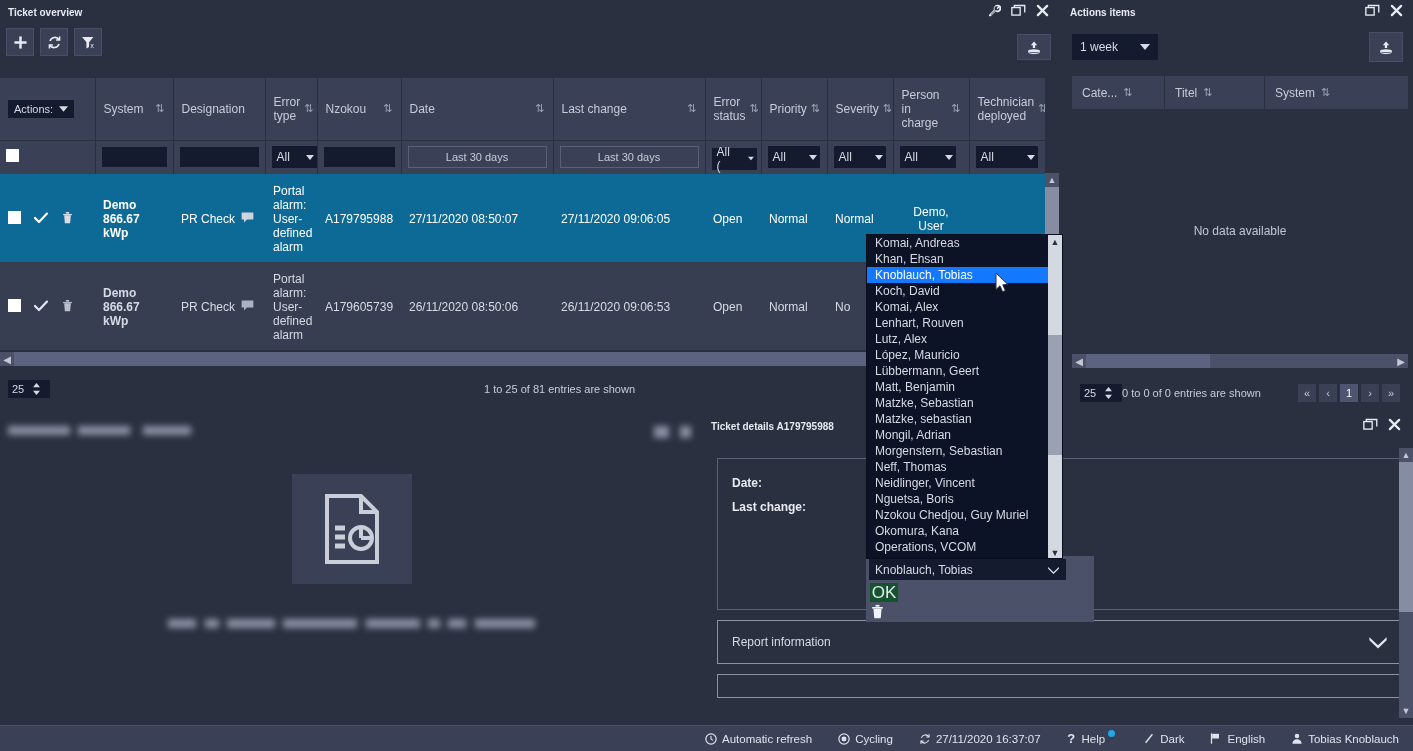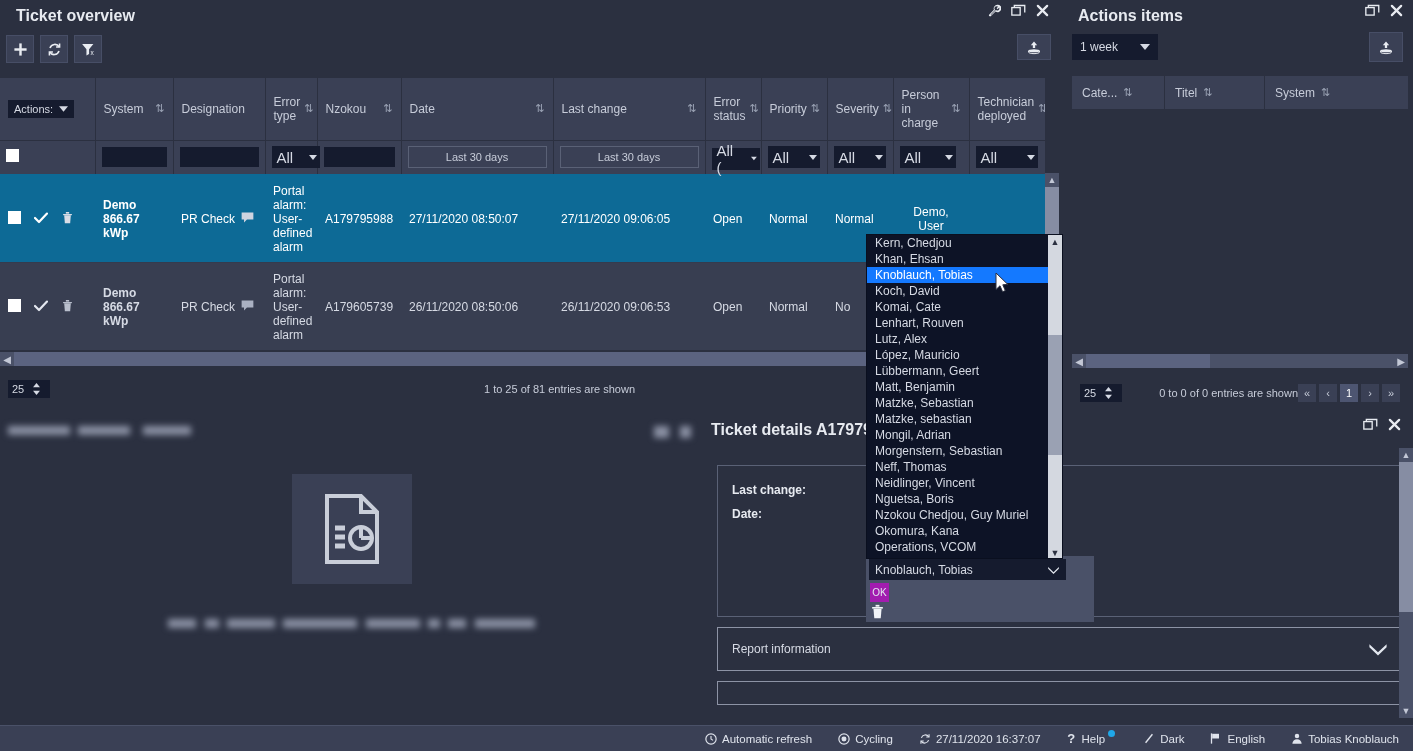--- a/index.html
+++ b/index.html
@@ -9,22 +9,22 @@
     font-family: "Liberation Sans", sans-serif;
     font-size: 12px;
     color: #d6dae4;
     overflow: hidden;
   }
   .app { position: relative; width: 1413px; height: 751px; }
 
   
   .panel { position: absolute; background: #2b3040; }
   .panel-title {
-    font-size: 16px; font-weight: bold; color: #e7eaf0;
-    padding: 7px 10px 6px 16px;
+    font-size: 10px; font-weight: bold; color: #e7eaf0;
+    padding: 7px 10px 6px 8px;
   }
   .win-ctrls { position: absolute; top: 4px; display: flex; gap: 10px; align-items: center; }
   .wbtn { cursor: pointer; line-height: 1; color: #e8ebf1; }
   .wbtn svg { display: block; }
 
   
   .tb-row { display: flex; gap: 6px; padding: 4px 6px 6px 6px; }
   .tb-btn {
     width: 28px; height: 28px; background: #3a4055; border: 1px solid #474e66;
     display: flex; align-items: center; justify-content: center;
@@ -57,21 +57,21 @@
     color: #d6dae4; font-size: 11px; padding: 0 4px;
     font-family: "Liberation Sans", sans-serif;
   }
   .f-btn {
     width: 100%; height: 22px; background: #3a4055; border: 1px solid #5a6176;
     color: #c7ccd9; font-size: 11px; cursor: pointer;
     font-family: "Liberation Sans", sans-serif;
   }
   .f-sel {
     height: 22px; background: #151b2e; border: 1px solid #151b2e;
-    color: #d6dae4; font-size: 15px; padding: 0 2px 0 4px;
+    color: #d6dae4; font-size: 12px; padding: 0 2px 0 4px;
     display: inline-flex; align-items: center; justify-content: space-between;
     gap: 16px; cursor: pointer; min-width: 44px;
   }
   .chk {
     width: 13px; height: 13px; background: #ffffff;
     border: 1px solid #ffffff; display: inline-block; cursor: pointer;
   }
   .act-sel {
     background: #151b2e; color: #d6dae4; font-size: 11px;
     padding: 3px 6px; display: inline-flex; align-items: center; gap: 6px;
@@ -498,36 +498,40 @@
         <span>Titel</span>
         <span class="sort-ico">⇅</span>
       </div>
       <div style="flex:1; background:#3a4055; display:flex; align-items:center; gap:6px;
                   padding:0 10px; font-size:12px; color:#c7ccd9;">
         <span>System</span>
         <span class="sort-ico">⇅</span>
       </div>
     </div>
 
+    <div style="position:absolute; left:10px; top:109px; width:336px; height:244px;
+                display:flex; align-items:center; justify-content:center; font-size:12px; color:#c0c6d4;">
+      <span>No data available</span>
+    </div>
 
     <div class="hsb" style="position:absolute; left:1px; top:354px; width:336px; margin-left:9px; width:336px;">
       <div class="arr" style="left:0;">◀</div>
       <div class="thumb" style="left:14px; width:124px;"></div>
       <div class="arr" style="left:322px;">▶</div>
     </div>
 
     <div class="pager" style="position:absolute; left:10px; top:376px; width:336px;">
       <span class="spin">
         <span>25</span>
         <svg width="9" height="12" viewBox="0 0 10 14" fill="#d6dae4">
             <path d="M5 0l4 5H1z"></path>
             <path d="M5 14l4-5H1z"></path>
           </svg>
       </span>
-      <span style="flex:1; text-align:right;">0 to 0 of 0 entries are shown</span>
+      <span style="flex:1; text-align:left;">0 to 0 of 0 entries are shown</span>
       <span style="display:flex; gap:3px;">
         <span class="pg-btn">«</span>
         <span class="pg-btn">‹</span>
         <span class="pg-btn active">1</span>
         <span class="pg-btn">›</span>
         <span class="pg-btn">»</span>
       </span>
     </div>
   </div>
 
@@ -580,22 +584,22 @@
       </span>
       <span class="wbtn">
         <svg width="13" height="13" viewBox="0 0 14 14" stroke="#e8ebf1" stroke-width="2.4" stroke-linecap="round">
             <line x1="2" y1="2" x2="12" y2="12"></line>
             <line x1="12" y1="2" x2="2" y2="12"></line>
           </svg>
       </span>
     </div>
 
     <div class="det-box" style="margin-top:20px; height:152px;">
+      <div class="det-lbl">Date:</div>
       <div class="det-lbl">Last change:</div>
-      <div class="det-lbl">Date:</div>
       <div style="height:28px"></div>
     </div>
 
     <div class="sect" style="margin-top:0;text-align:right;">
       <span>Report information</span>
       <svg width="20" height="13" viewBox="0 0 20 13" fill="#e3e7ef">
           <path d="M1.4 1.2 10 9.2l8.6-8v3.1L10 12.6 1.4 4.3z"></path>
         </svg>
     </div>
     <div class="sect2" style="margin-top:2px;"></div>
@@ -610,39 +614,39 @@
   <div style="position:absolute; left:866px; top:556px; width:228px; height:66px;
               background:#4a5168; z-index:55;">
     <div style="position:absolute; left:3px; top:3px; width:197px; height:21px;
                 background:#151b2e; display:flex; align-items:center;
                 justify-content:space-between; padding:0 6px; font-size:12px; color:#d6dae4; cursor:pointer;">
       <span>Knoblauch, Tobias</span>
       <svg width="13" height="8" viewBox="0 0 14 9" fill="#e3e7ef">
           <path d="M1 1 7 7l6-6v2.2L7 9 1 3.2z"></path>
         </svg>
     </div>
-    <button style="position:absolute; left:4px; top:27px; width:19px; height:19px;
-                   background:#a21caf; border:none; color:#e4e8f0; font-size:10px;
+    <button style="position:absolute; left:4px; top:27px; width:28px; height:19px;
+                   background:#14532d; border:none; color:#e4e8f0; font-size:17px;
                    font-family:'Liberation Sans', sans-serif; cursor:pointer;">OK</button>
     <span style="position:absolute; left:5px; top:48px; cursor:pointer;">
       <svg width="13" height="15" viewBox="0 0 12 14" fill="#f2f4f8">
           <rect x="1" y="2.8" width="10" height="1.5"></rect>
           <path d="M2.2 4.4h7.6l-.8 8.8H3z"></path>
           <rect x="4.2" y="0.8" width="3.6" height="1.7"></rect>
         </svg>
     </span>
   </div>
 
   <div class="dd" style="left:866px; top:234px; width:197px; height:325px;">
     <div class="dd-list" id="dd-items">
-        <div class="dd-item">Kern, Chedjou</div>
+        <div class="dd-item">Komai, Andreas</div>
         <div class="dd-item">Khan, Ehsan</div>
         <div class="dd-item sel">Knoblauch, Tobias</div>
         <div class="dd-item">Koch, David</div>
-        <div class="dd-item">Komai, Cate</div>
+        <div class="dd-item">Komai, Alex</div>
         <div class="dd-item">Lenhart, Rouven</div>
         <div class="dd-item">Lutz, Alex</div>
         <div class="dd-item">López, Mauricio</div>
         <div class="dd-item">Lübbermann, Geert</div>
         <div class="dd-item">Matt, Benjamin</div>
         <div class="dd-item">Matzke, Sebastian</div>
         <div class="dd-item">Matzke, sebastian</div>
         <div class="dd-item">Mongil, Adrian</div>
         <div class="dd-item">Morgenstern, Sebastian</div>
         <div class="dd-item">Neff, Thomas</div>

